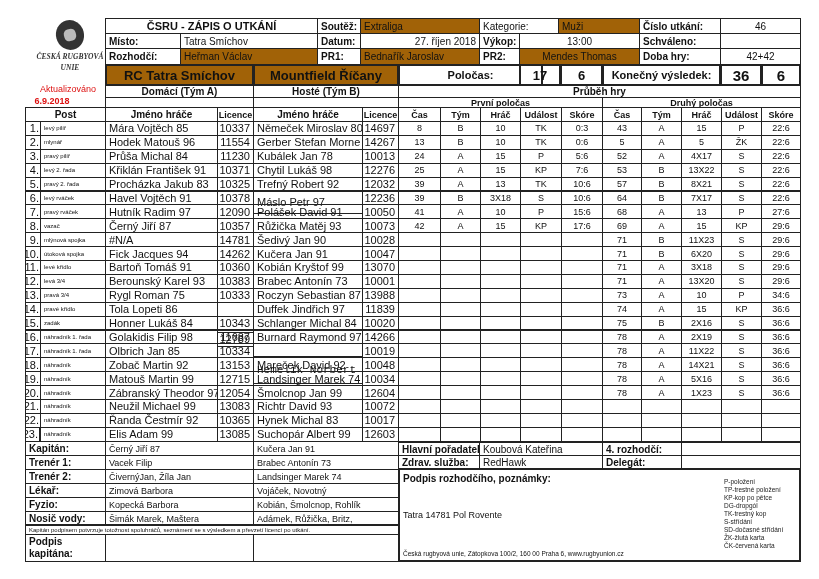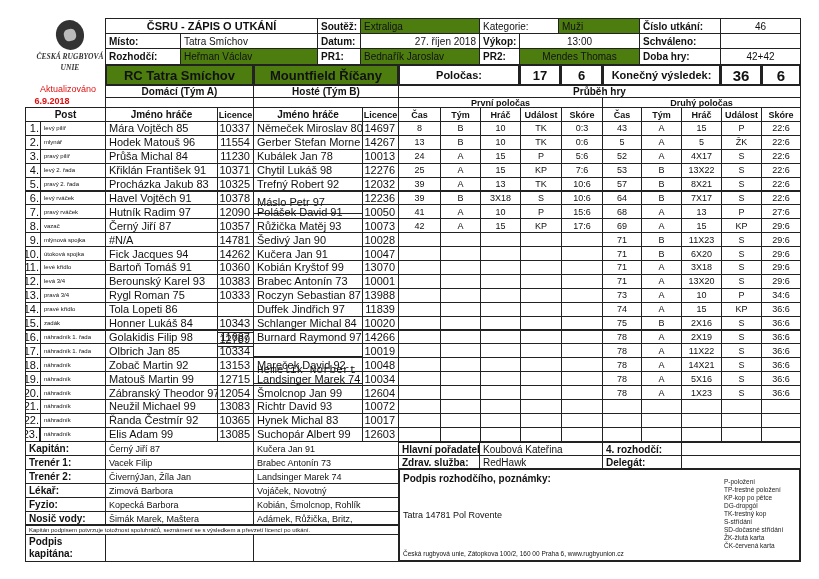--- a/index.html
+++ b/index.html
@@ -1,20 +1,20 @@
 <!DOCTYPE html>
 <html><head>
 <meta charset="utf-8">
 <style>
   * { box-sizing: border-box; margin: 0; padding: 0; }
   body { width: 819px; height: 579px; background: #fff; position: relative; overflow: hidden;
          font-family: "Liberation Sans", sans-serif; color: #111; }
   .abs { position: absolute; }
   .cell { position: absolute; border: 1px solid #222; display: flex; align-items: center; overflow: hidden; white-space: nowrap; }
-  .gray { background: #4d7c0f; }
+  .gray { background: #a16207; }
   .b { font-weight: bold; }
   .c { justify-content: center; }
   .r { justify-content: flex-end; padding-right: 3px; }
   .l { padding-left: 3px; }
   .f9 { font-size: 9px; }
   .f10 { font-size: 10px; }
   .f11 { font-size: 11px; }
   .f13 { font-size: 13px; }
   .f15 { font-size: 15px; }
   .thick { border-width: 2px; }
@@ -61,21 +61,21 @@
 <div class="cell gray l f10" style="left:180px;top:48px;width:138px;height:17px;">Heřman Václav</div>
 <div class="cell b l f10" style="left:317px;top:48px;width:44px;height:17px;">PR1:</div>
 <div class="cell gray l f10" style="left:360px;top:48px;width:120px;height:17px;">Bednařík Jaroslav</div>
 <div class="cell b l f10" style="left:479px;top:48px;width:41px;height:17px;">PR2:</div>
 <div class="cell gray c f10" style="left:519px;top:48px;width:121px;height:17px;">Mendes Thomas</div>
 <div class="cell b l f10" style="left:639px;top:48px;width:82px;height:17px;">Doba hry:</div>
 <div class="cell c f10" style="left:720px;top:48px;width:81px;height:17px;">42+42</div>
 
 <div class="cell gray b c f13 thick" style="left:105px;top:64px;width:149px;height:22px;">RC Tatra Smíchov</div>
 <div class="cell gray b c f13 thick" style="left:253px;top:64px;width:146px;height:22px;">Mountfield Říčany</div>
-<div class="cell b c f11 thick" style="left:398px;top:64px;width:122px;height:22px;">Poločas:</div>
+<div class="cell b c f11 thick" style="left:398px;top:64px;width:145px;height:22px;">Poločas:</div>
 <div class="cell b c f13 thick" style="left:519px;top:64px;width:42px;height:22px;">17</div>
 <div class="cell b c f13 thick" style="left:560px;top:64px;width:43px;height:22px;">6</div>
 <div class="cell b c f11 thick" style="left:602px;top:64px;width:119px;height:22px;">Konečný výsledek:</div>
 <div class="cell b c f15 thick" style="left:720px;top:64px;width:42px;height:22px;">36</div>
 <div class="cell b c f15 thick" style="left:761px;top:64px;width:40px;height:22px;">6</div>
 
 <div class="cell b c f10" style="left:105px;top:85px;width:149px;height:13px;">Domácí (Tým A)</div>
 <div class="cell b c f10" style="left:253px;top:85px;width:146px;height:13px;">Hosté (Tým B)</div>
 <div class="cell b c f10" style="left:398px;top:85px;width:403px;height:13px;">Průběh hry</div>
 <div class="cell" style="left:105px;top:97px;width:149px;height:11px;"></div>

